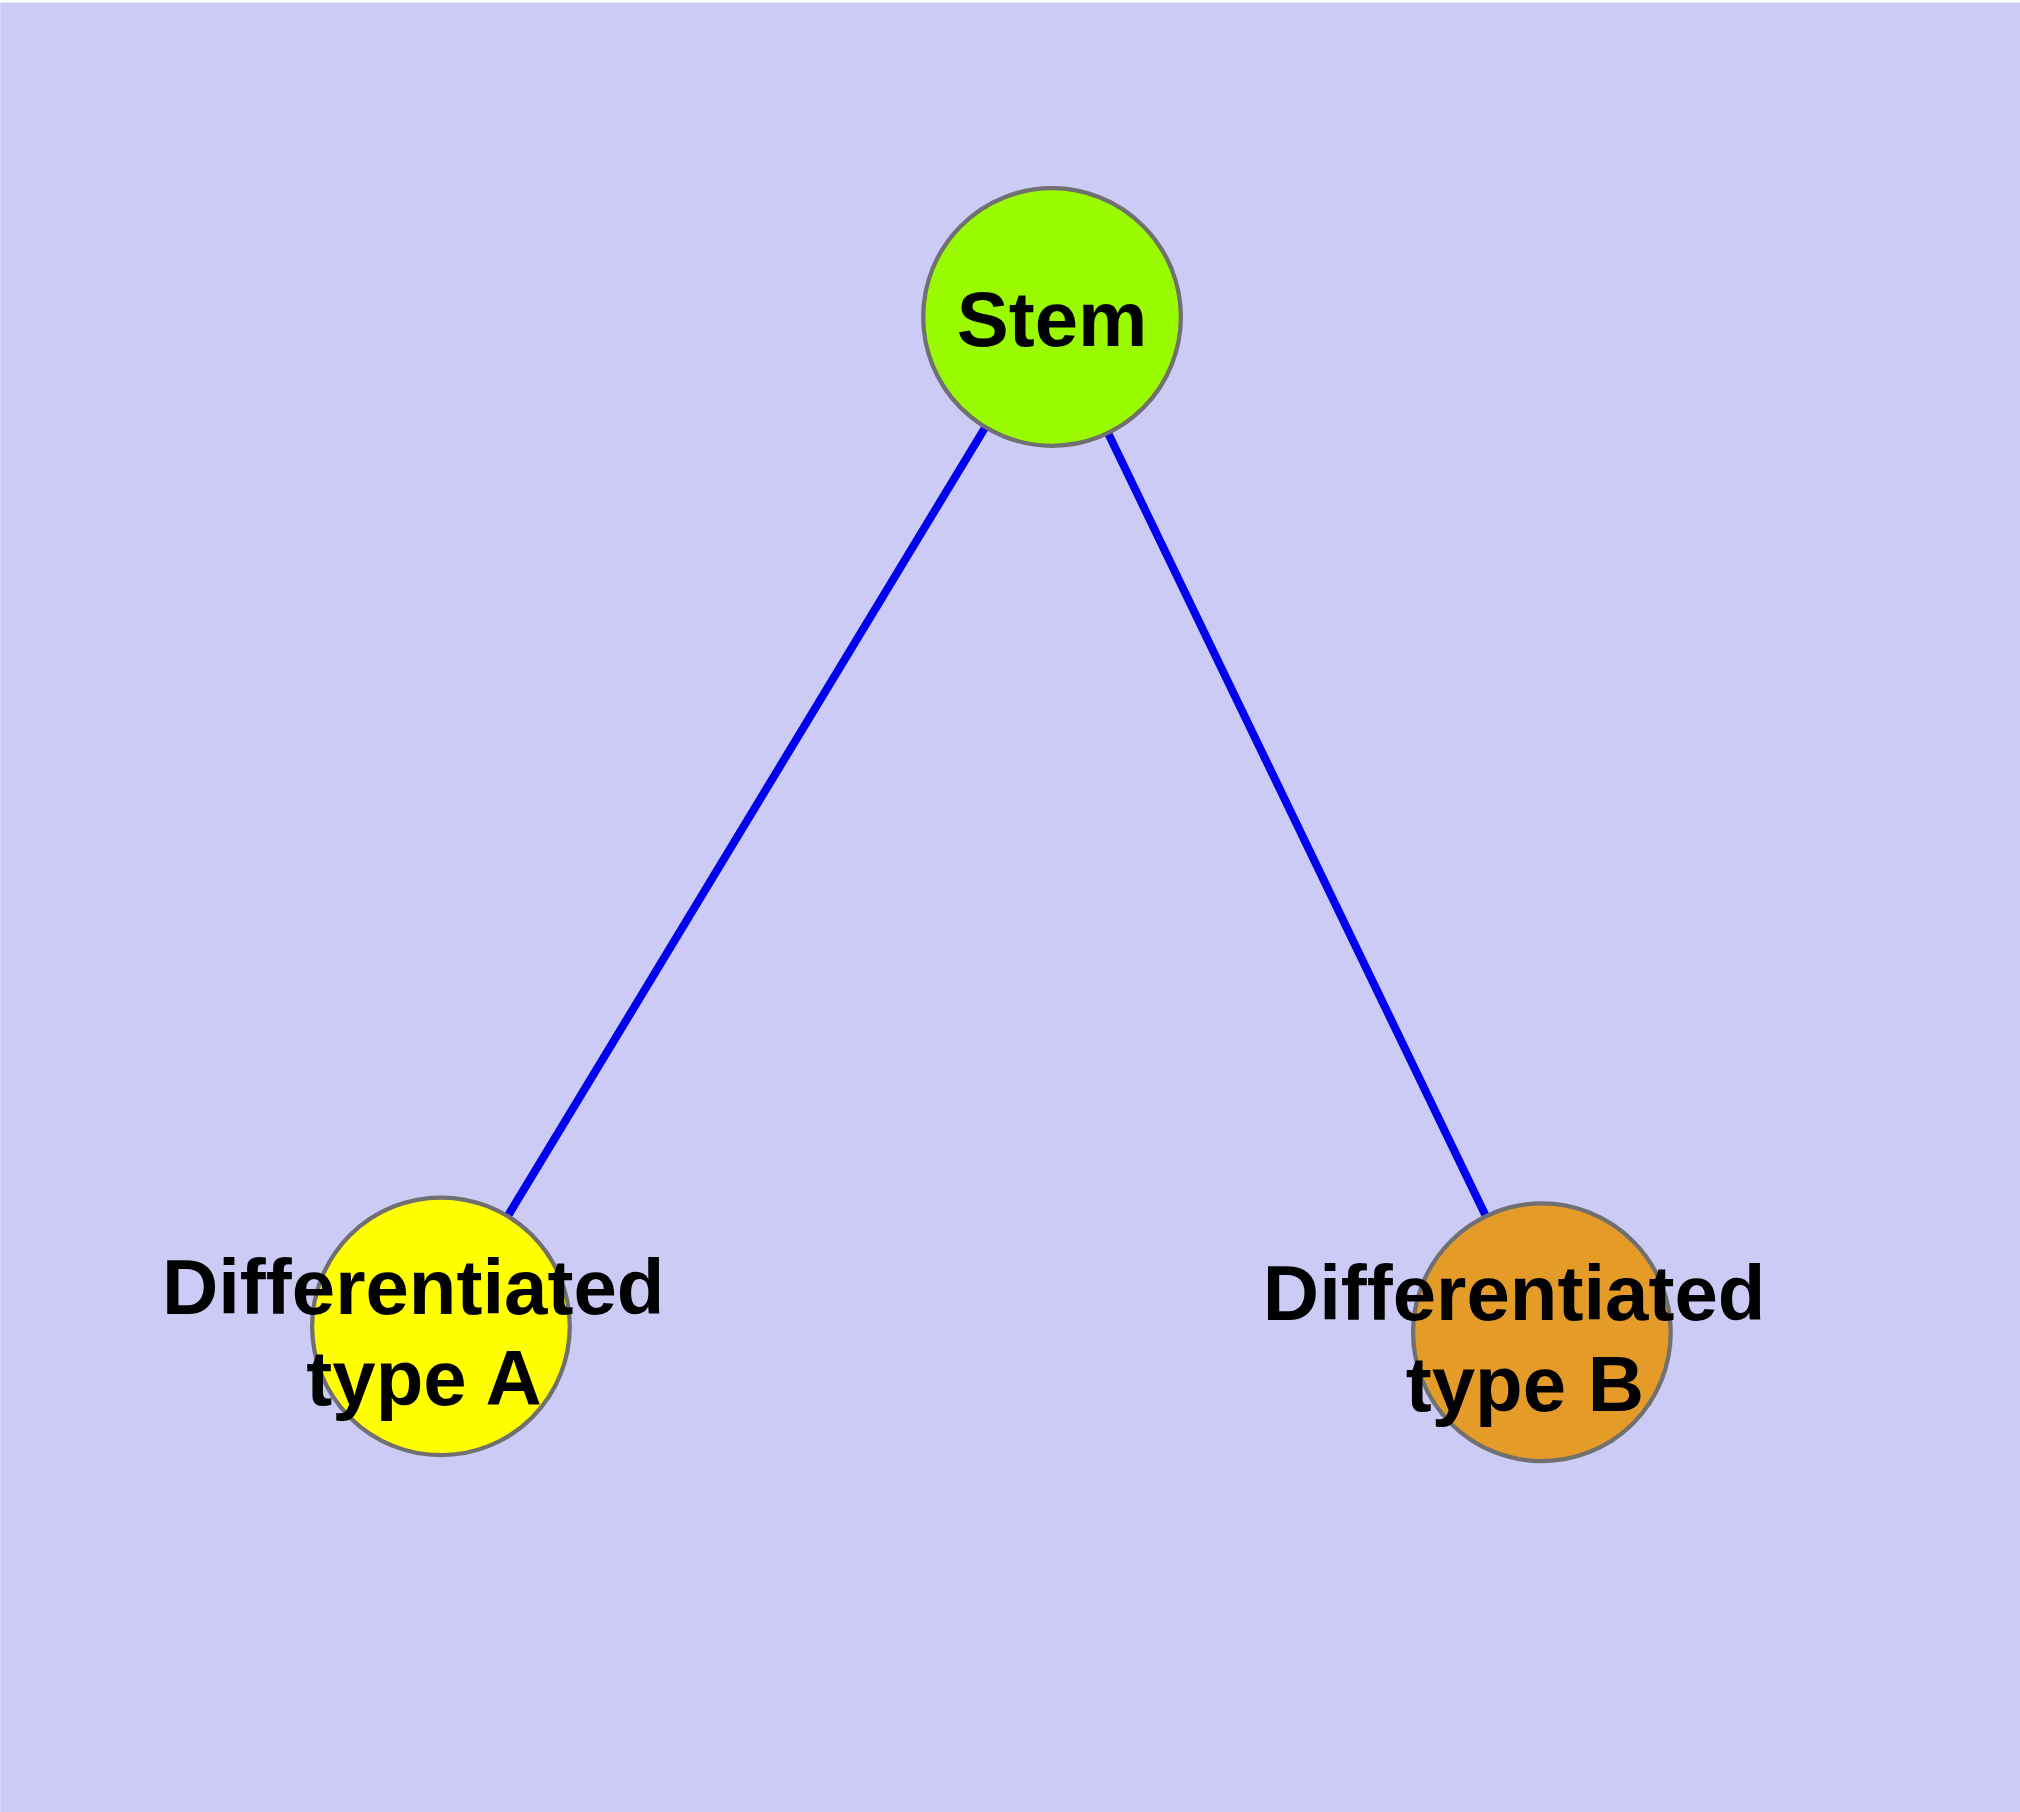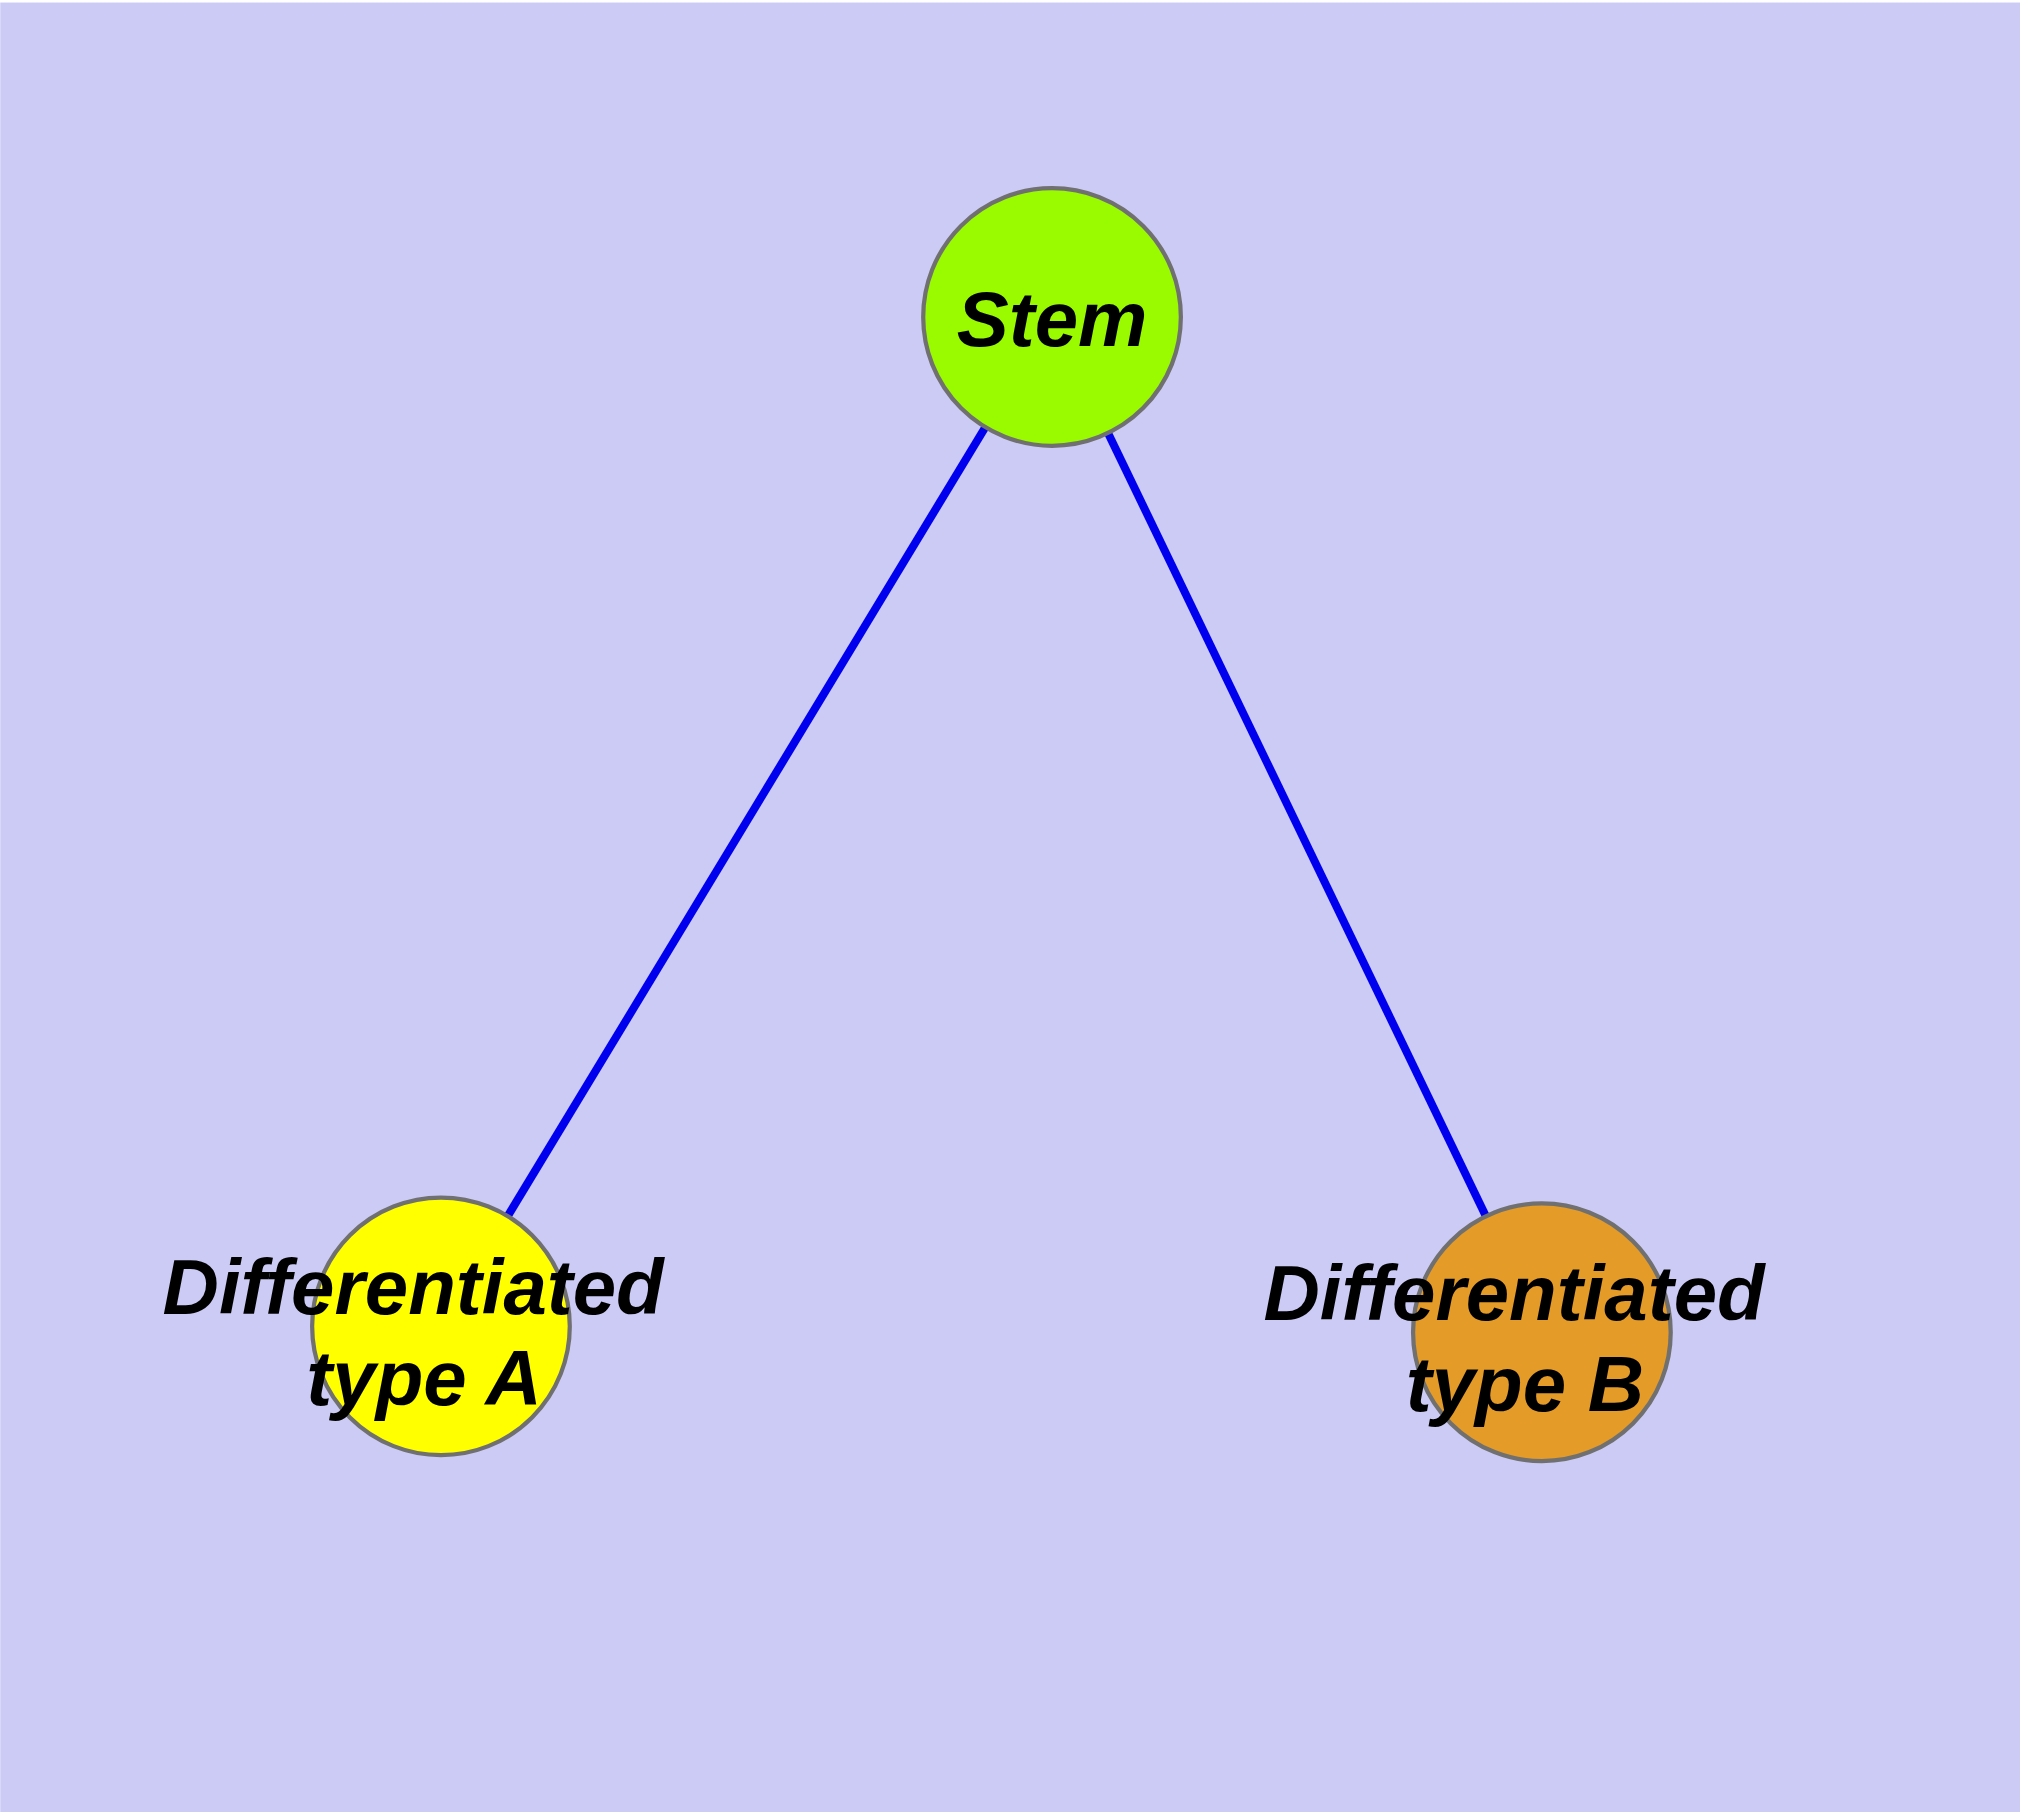--- a/index.html
+++ b/index.html
@@ -4,21 +4,20 @@
 <style>
   html, body {
     margin: 0;
     padding: 0;
     background: #ffffff;
   }
   .canvas-wrap {
     width: 1678px;
     height: 1812px;
     position: relative;
-    font-style: italic;
   }
   svg.diagram {
     display: block;
     width: 2021px;
     height: 1812px;
   }
   .node-circle {
     stroke: #707070;
     stroke-width: 5;
   }

